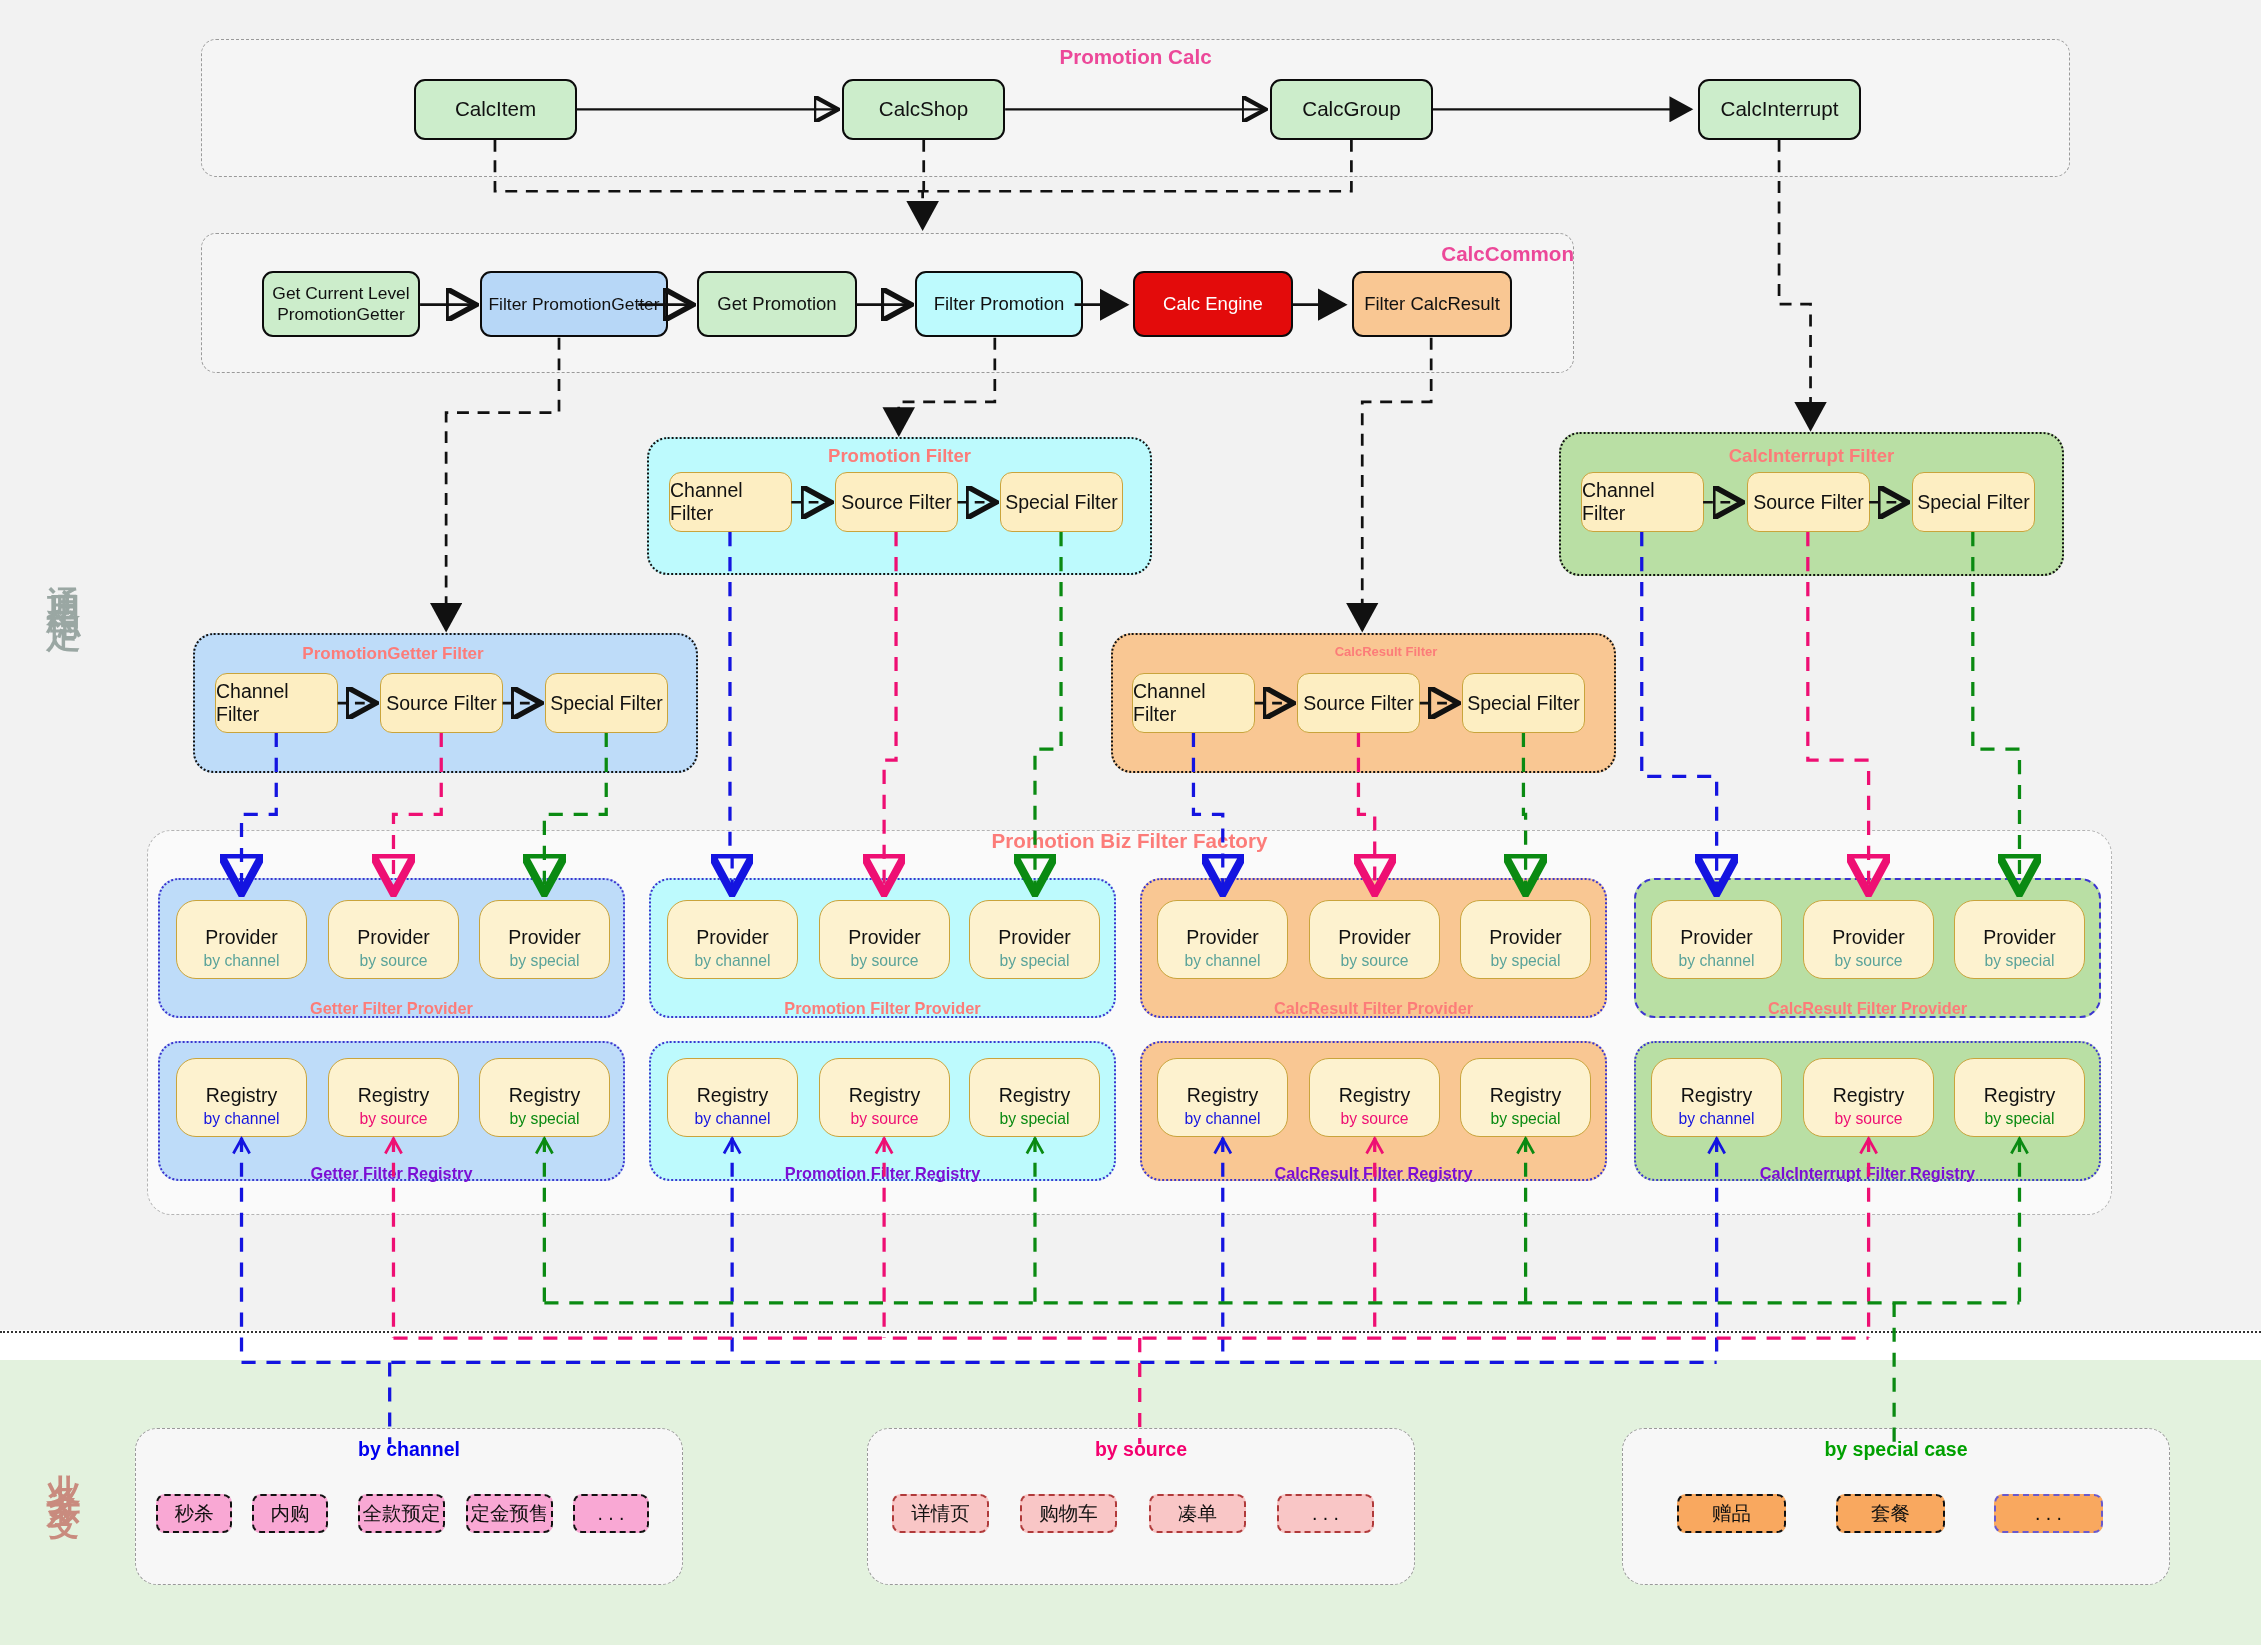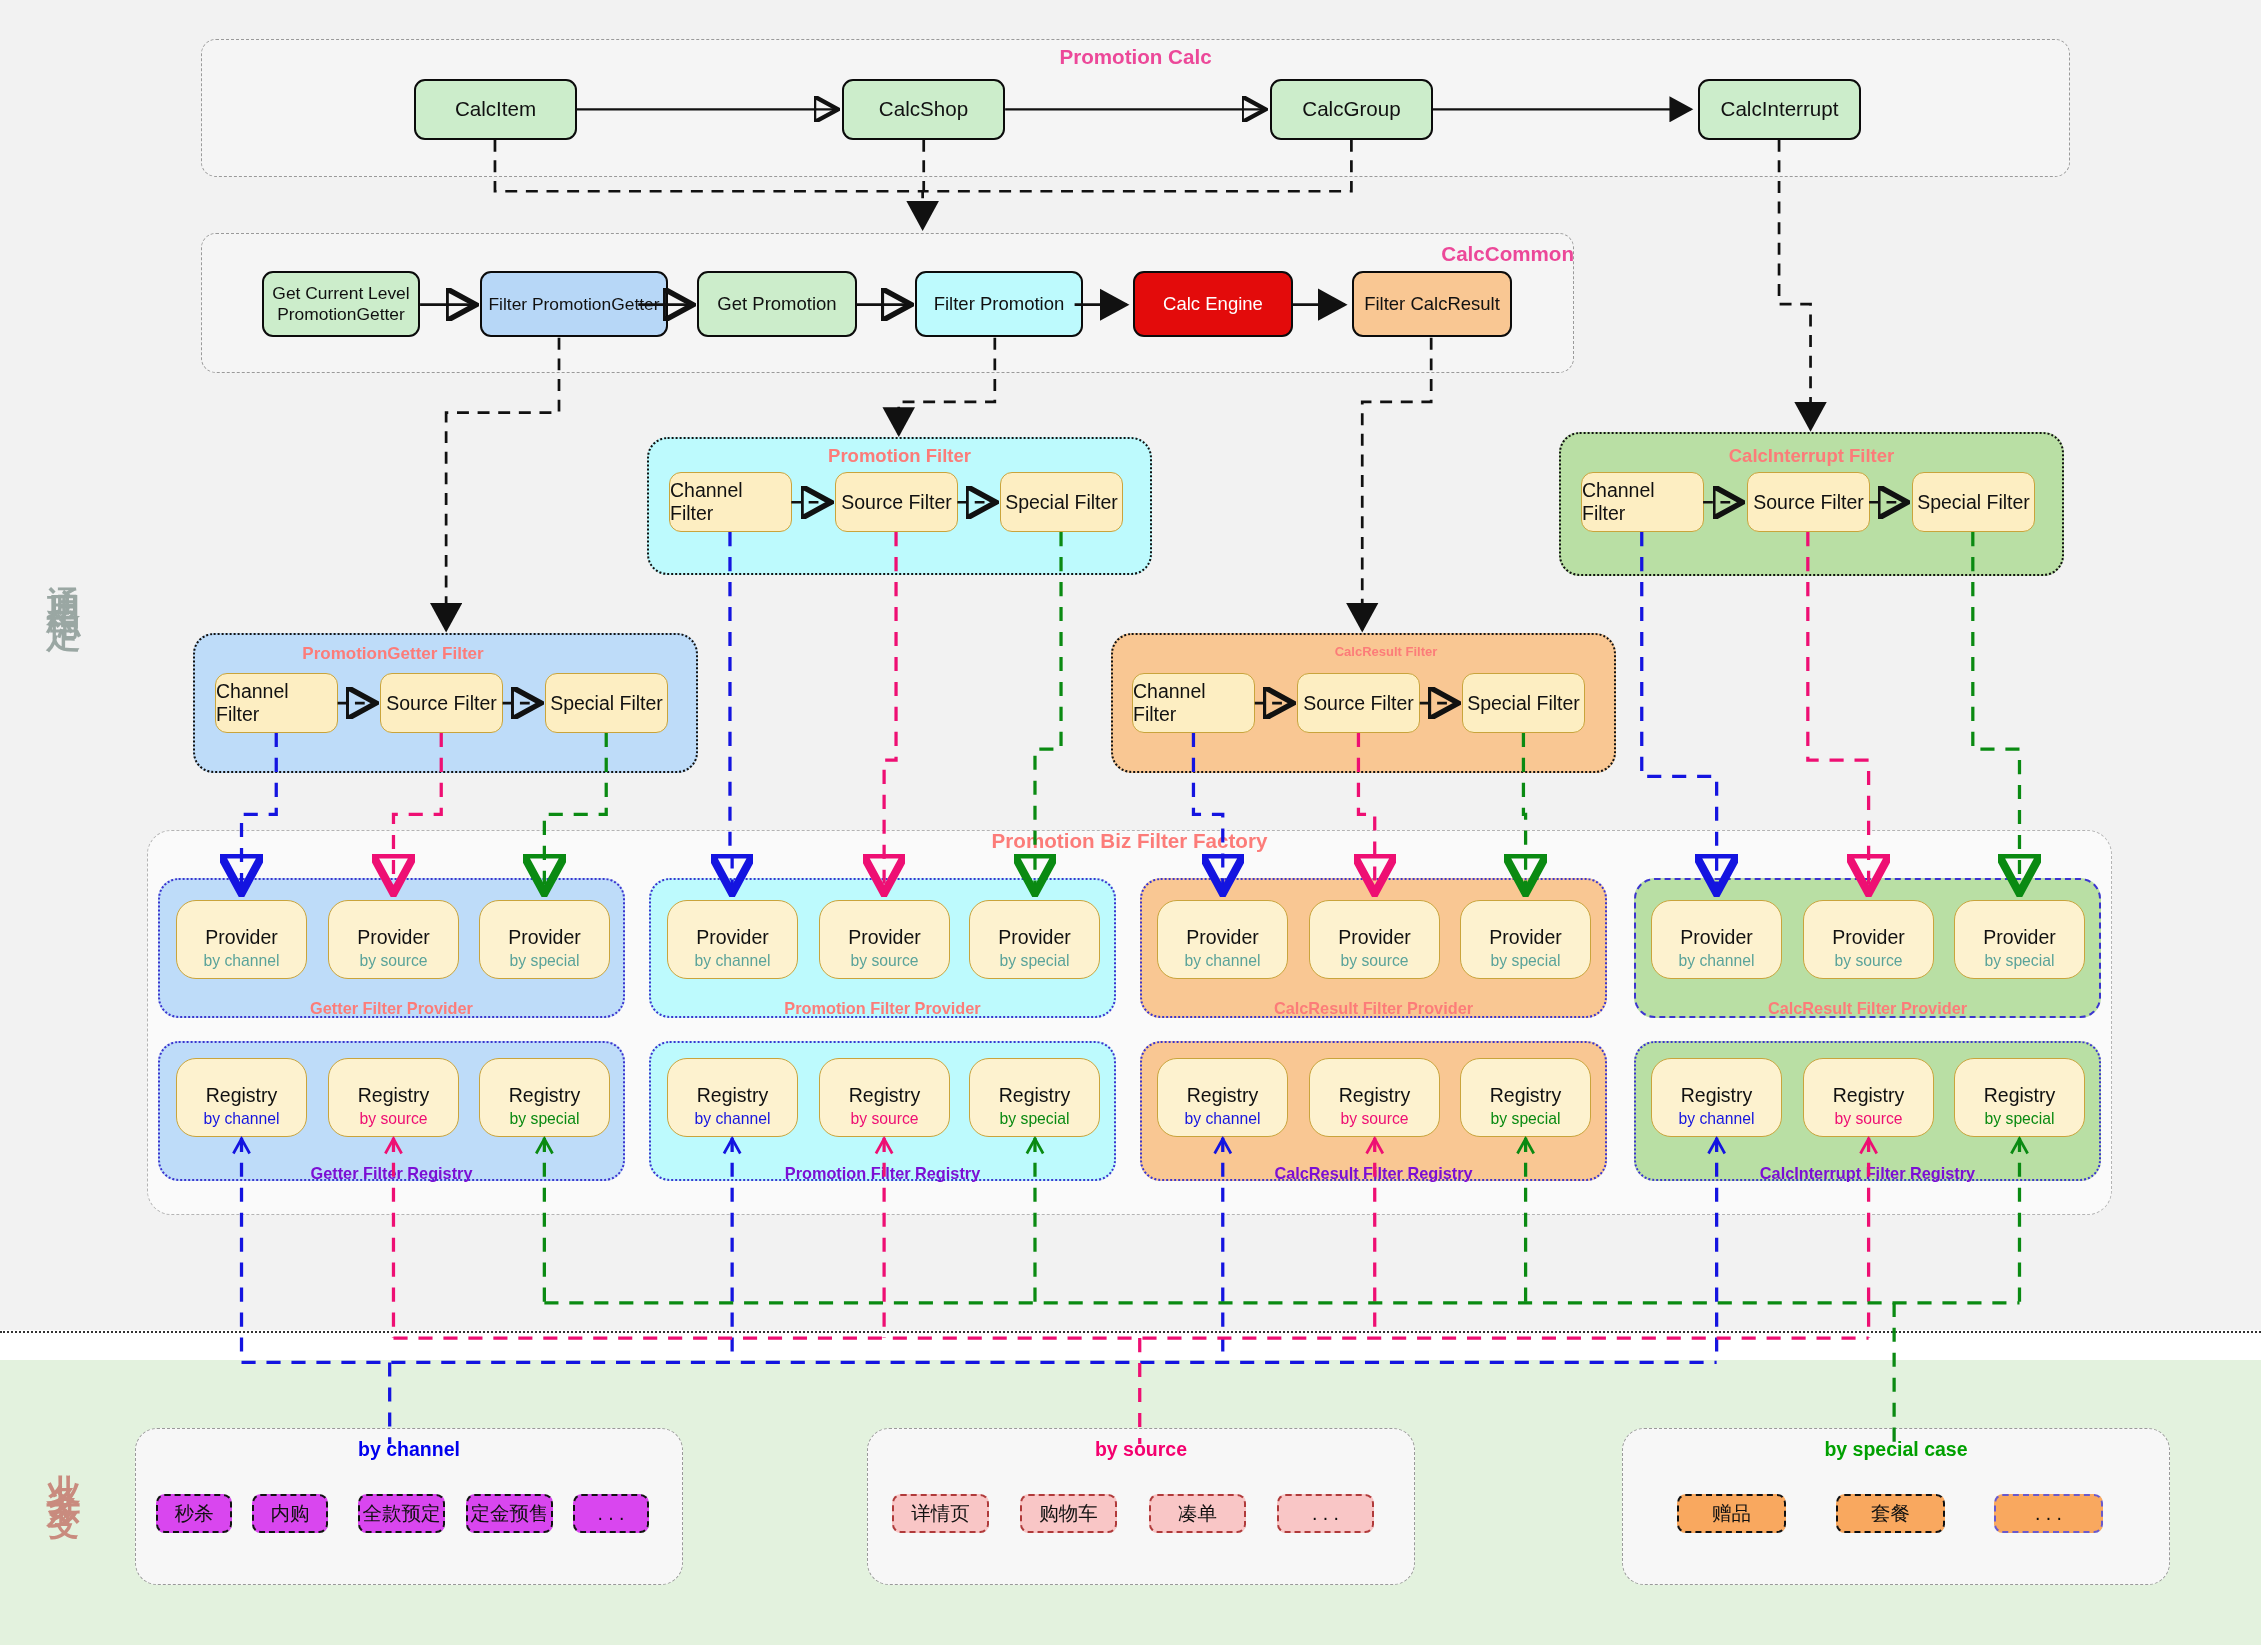--- a/index.html
+++ b/index.html
@@ -45,21 +45,21 @@
     border:1.6px solid #c9a43c;border-radius:20px;font-size:19.5px;color:#111;text-decoration:underline;}
   .pr-main{position:absolute;left:0;right:0;top:25px;text-align:center;}
   .pr-sub{position:absolute;left:0;right:0;bottom:7.6px;text-align:center;font-size:15.7px;}
   .sub-teal{color:#5aa39a;}
   .sub-blue{color:#1414e0;}
   .sub-pink{color:#ee0f73;}
   .sub-green{color:#0a8a12;}
 
   .biz-box{position:absolute;box-sizing:border-box;display:flex;align-items:center;
     justify-content:center;font-size:19.5px;color:#111;border-radius:8.7px;}
-  .biz-ch{background:#d946ef;border:2.2px dashed #111;}
+  .biz-ch{background:#f9a8d4;border:2.2px dashed #111;}
   .biz-so{background:#f9c6c6;border:2.2px dashed #b03a3a;}
   .biz-sp{background:#f9a85f;border:2.2px dashed #111;}
   .biz-sp-alt{background:#f9a85f;border:2.2px dashed #6a5acd;}
 
   
   .t-red{color:#ec4899;font-weight:700;}
   .t-salmon{color:#fc7c79;font-weight:700;}
   .t-purple{color:#7b0fd4;font-weight:700;}
   .t-blue{color:#0000ee;font-weight:700;}
   .t-pink{color:#f4006f;font-weight:700;}

